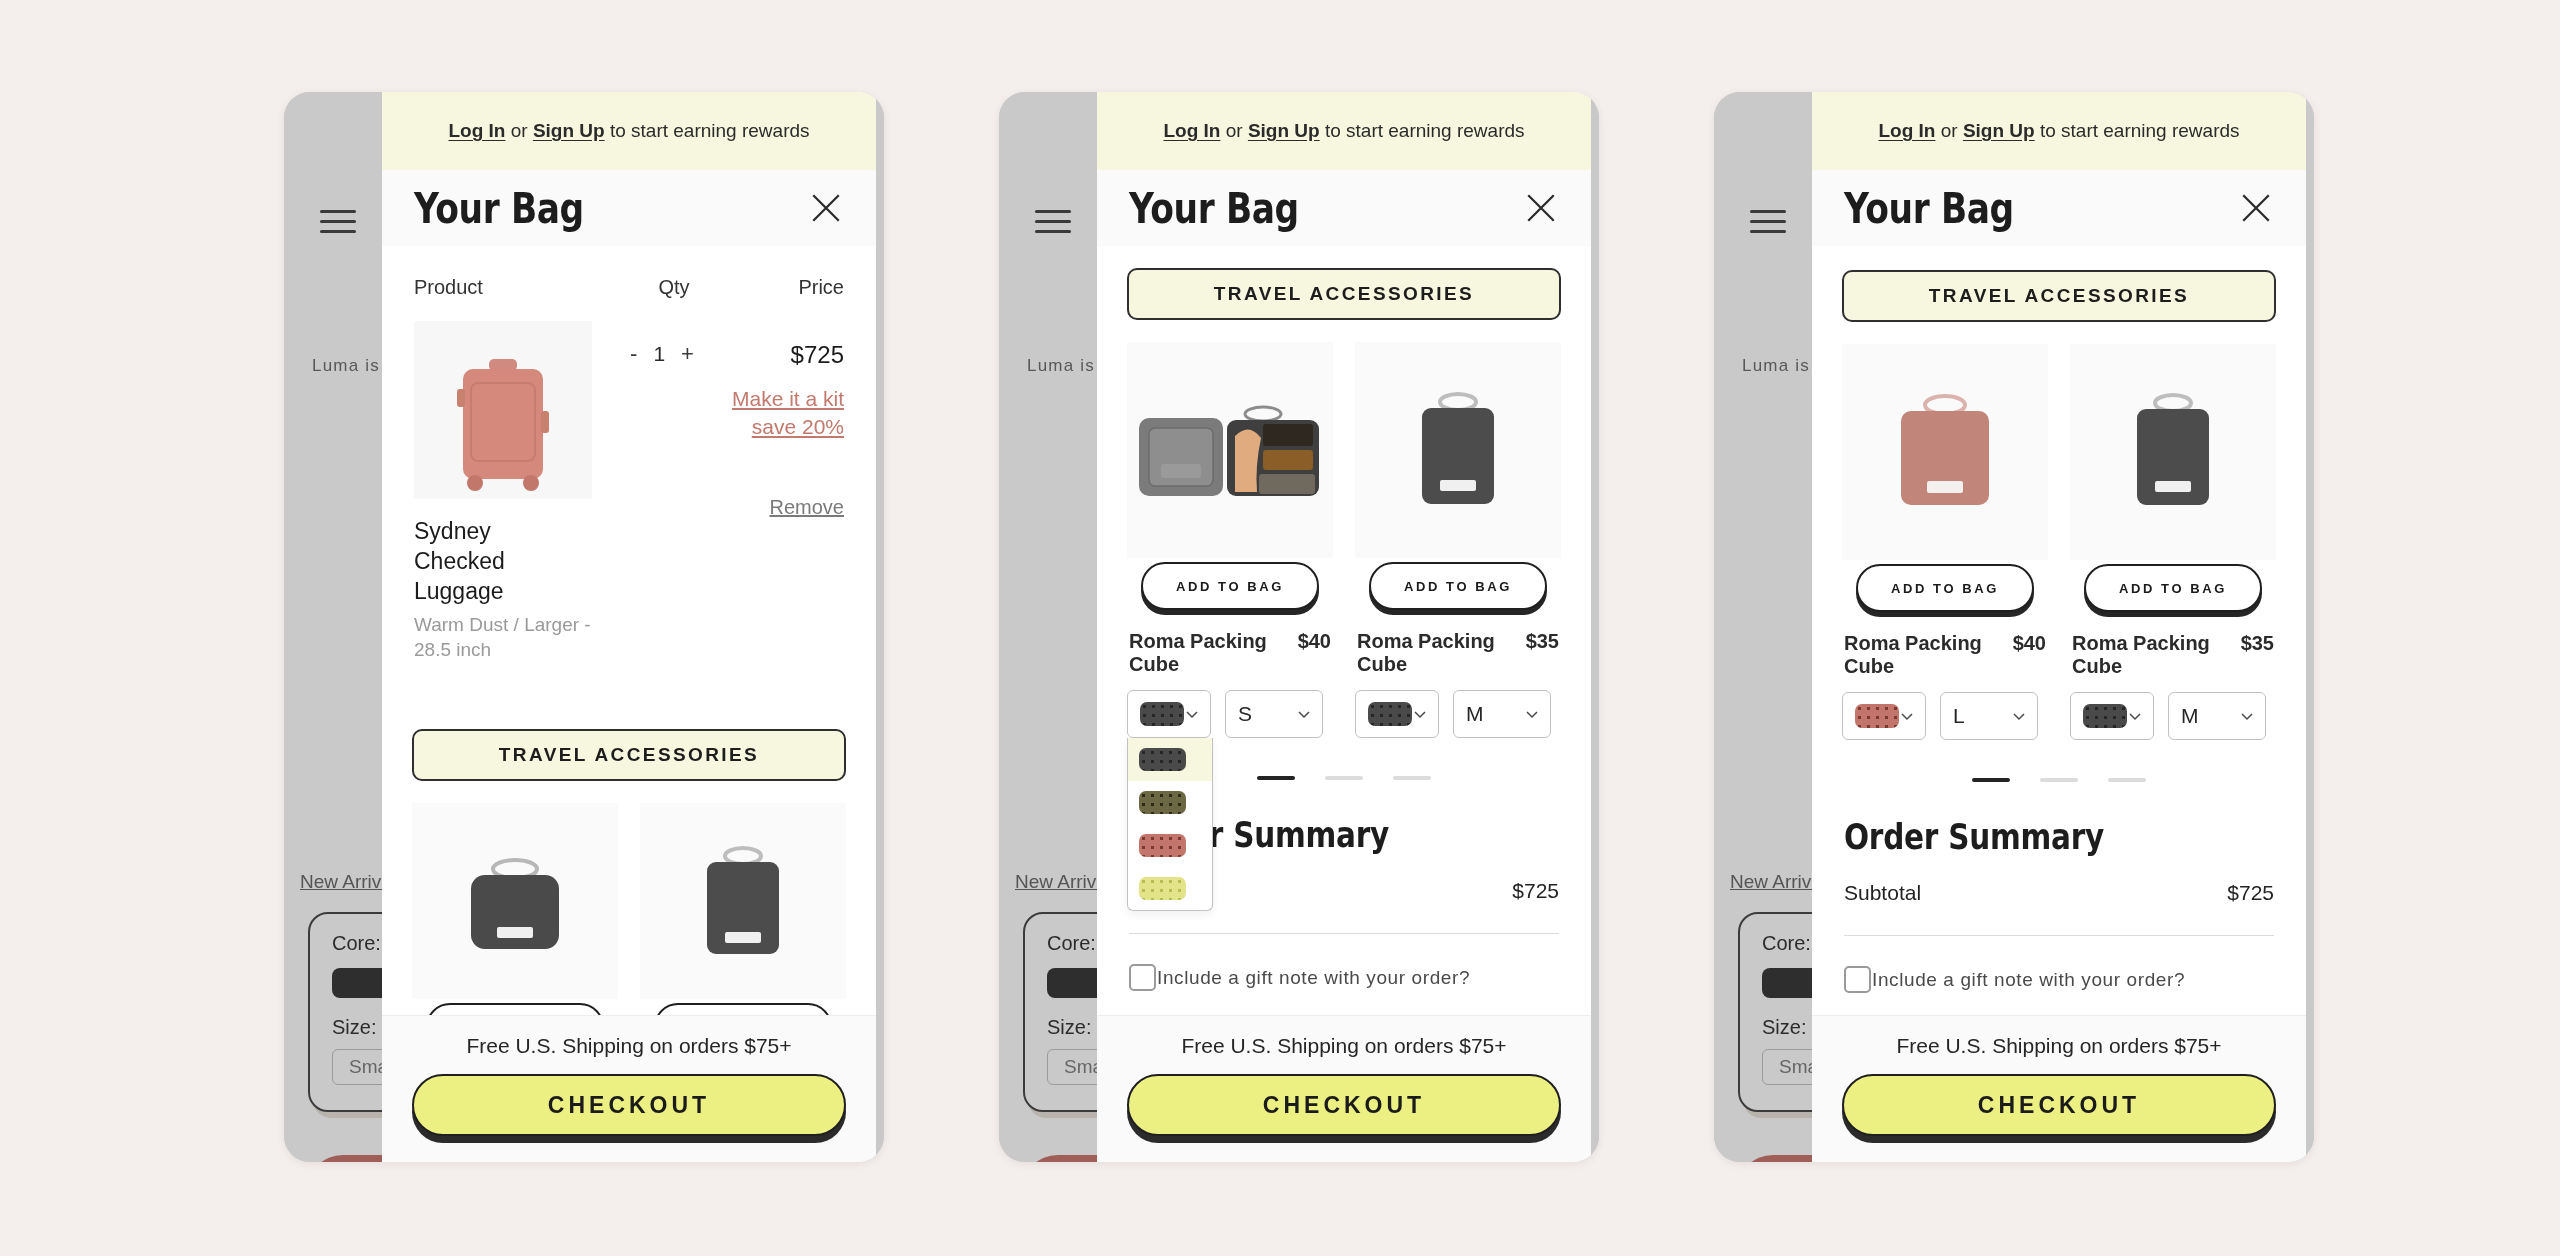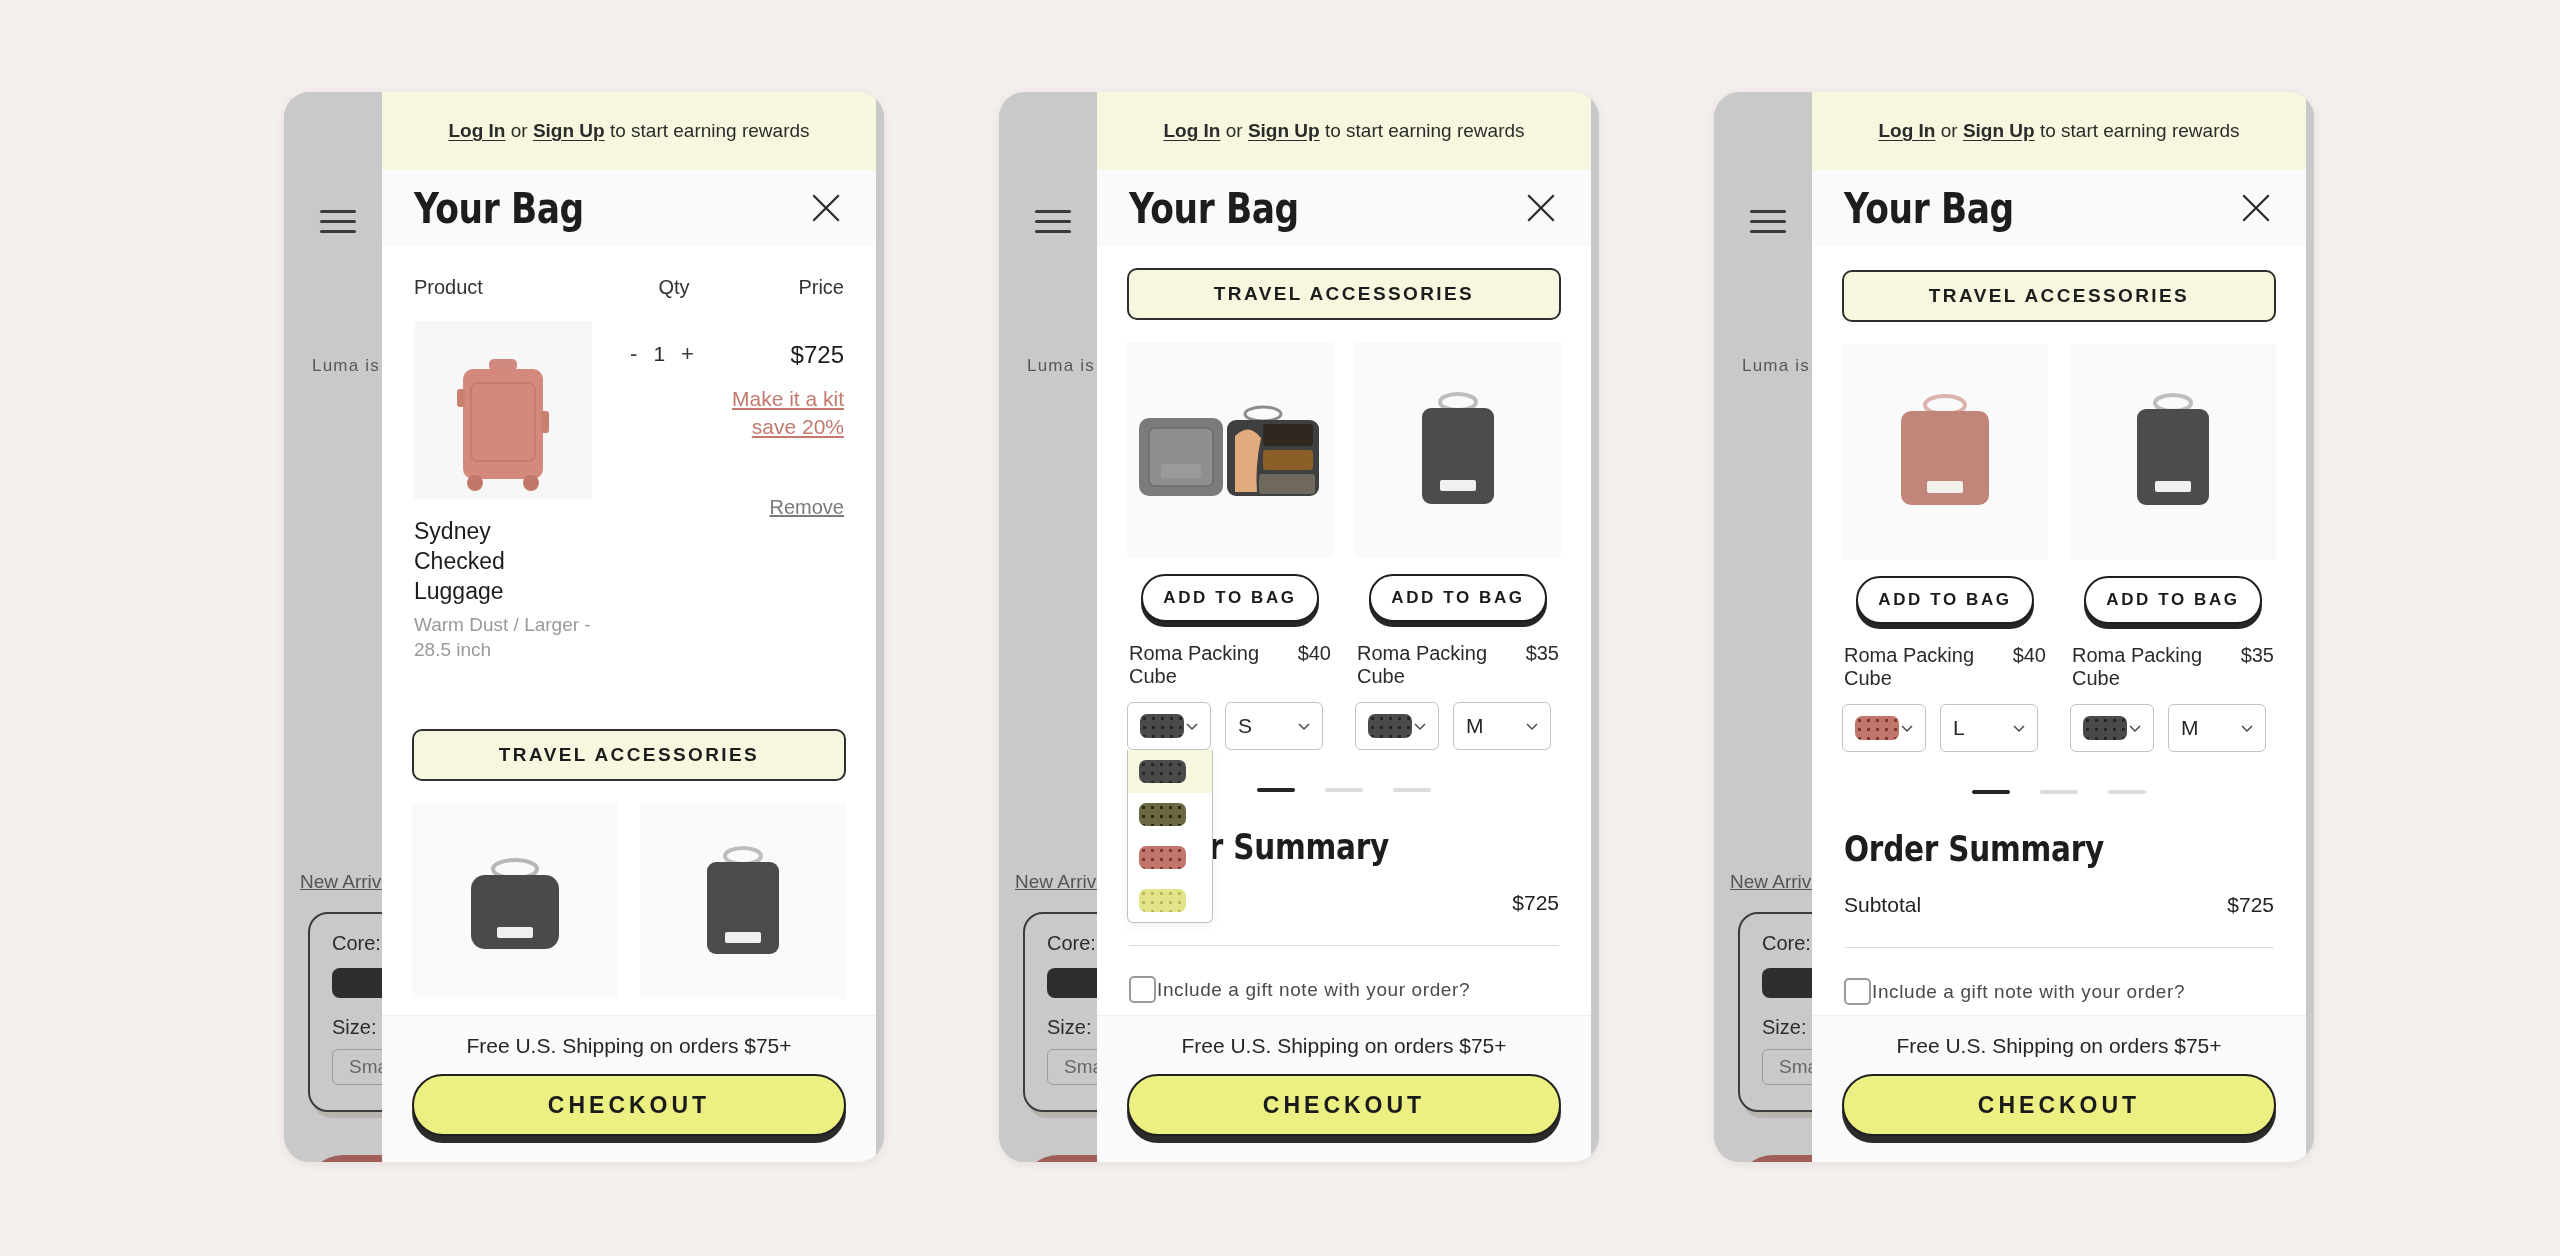--- a/index.html
+++ b/index.html
@@ -153,29 +153,29 @@
   
   .acc-grid { display: flex; gap: 22px; padding: 0 30px; margin-top: 22px; }
   .acc-card { flex: 1; }
   .acc-img {
     background: #fafafa; height: 196px;
     display: flex; align-items: center; justify-content: center;
     position: relative; overflow: hidden;
   }
   .acc-img.tall { height: 216px; }
   .add-btn {
-    margin: 16px 14px; height: 48px;
+    margin: 4px 14px; height: 48px;
     border: 2px solid #1f1f1f; border-radius: 30px; background: #fff;
     display: flex; align-items: center; justify-content: center;
-    font-size: 17px; font-weight: bold; letter-spacing: 2.6px; color: #1b1b1b;
+    font-size: 13px; font-weight: bold; letter-spacing: 2.6px; color: #1b1b1b;
     box-shadow: 0 5px 0 #262626;
     cursor: pointer;
     position: relative; z-index: 3;
   }
-  .acc-meta { display: flex; justify-content: space-between; align-items: baseline; padding: 0 2px; margin-top: 20px; font-size: 20px; color: #2b2b2b; }
+  .acc-meta { display: flex; justify-content: space-between; align-items: baseline; padding: 0 2px; margin-top: 20px; font-size: 20px; color: #2b2b2b; font-weight: bold; }
   .acc-selects { display: flex; gap: 14px; margin-top: 14px; }
 
   .sel {
     border: 1px solid #c2c2c2; border-radius: 6px; background: #fff;
     height: 48px; display: flex; align-items: center; justify-content: space-between;
     padding: 0 10px 0 12px; font-size: 21px; color: #272727; cursor: pointer;
     position: relative;
   }
   .sel.sw { width: 84px; }
   .sel.sz { width: 98px; }

